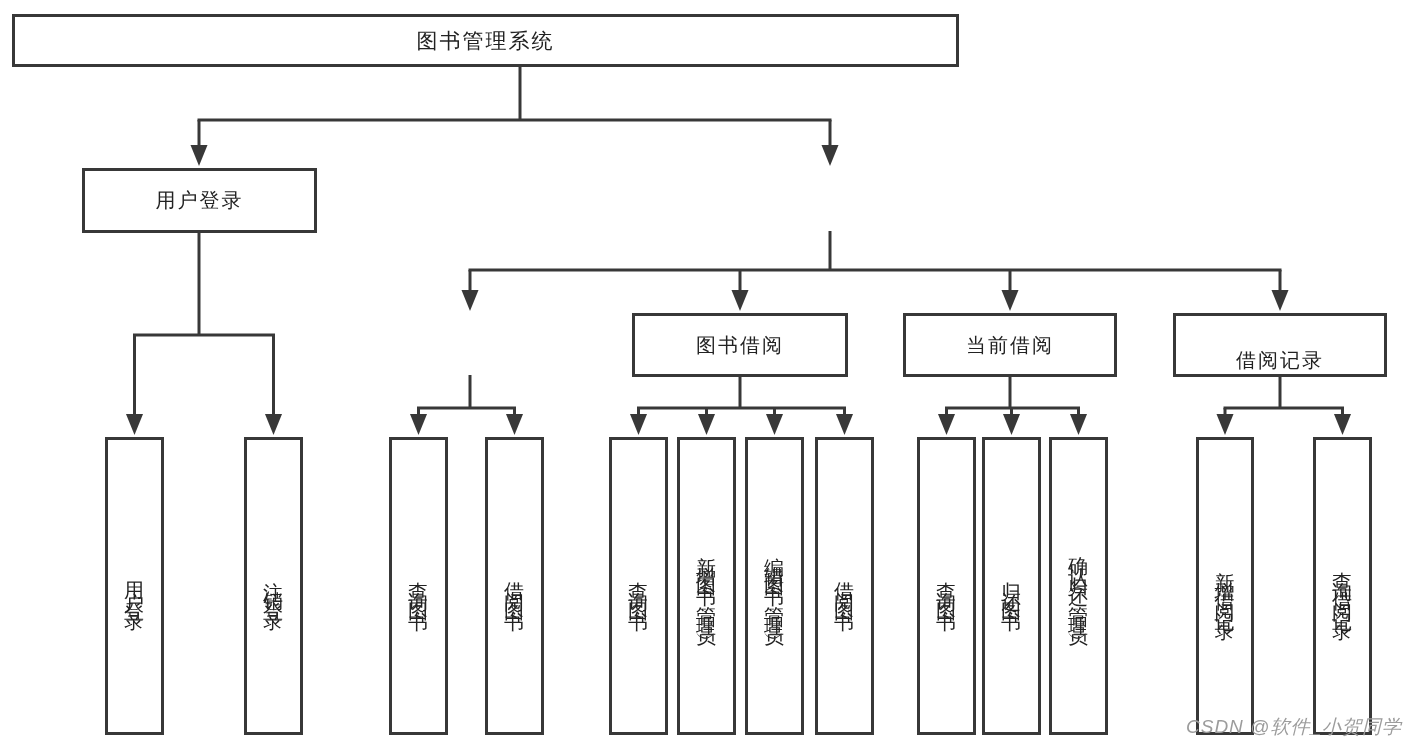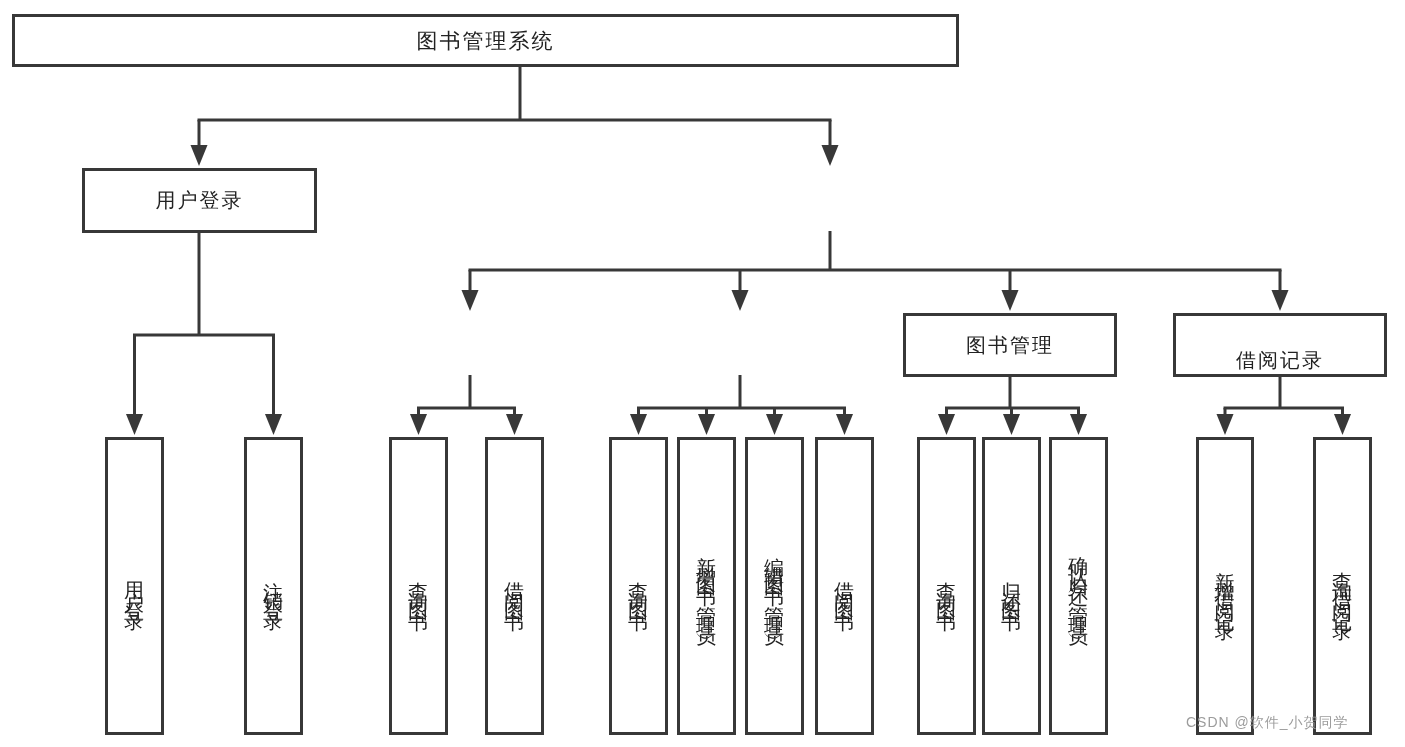--- a/index.html
+++ b/index.html
@@ -45,25 +45,26 @@
     text-orientation: mixed;
     font-size: 20px;
     line-height: 1;
     letter-spacing: 10px;
     white-space: nowrap;
   }
   .watermark {
     position: absolute;
     left: 1186px;
     top: 714px;
-    font-size: 14px;
+    font-size: 19px;
     letter-spacing: 1px;
     color: var(--watermark);
     white-space: nowrap;
     z-index: 5;
+    font-style: italic;
   }
 </style>
 </head>
 <body>
 
 <div id="stage">
 
   <svg id="connector-layer" viewBox="0 0 1405 747" xmlns="http://www.w3.org/2000/svg">
       <line x1="520" y1="67" x2="520" y2="121" stroke="currentColor" stroke-width="3"></line>
       <line x1="197.5" y1="120" x2="831.5" y2="120" stroke="currentColor" stroke-width="3"></line>
@@ -120,22 +121,25 @@
     </svg>
 
   <div class="node" style="left:12px; top:14px; width:947px; height:53px;">
     <span class="h-label title-label">图书管理系统</span>
   </div>
 
   <div class="node" style="left:82px; top:168px; width:235px; height:65px;">
     <span class="h-label">用户登录</span>
   </div>
 
+  <div class="node" style="left:632px; top:313px; width:216px; height:64px;">
+    <span class="h-label">图书借阅</span>
+  </div>
   <div class="node" style="left:903px; top:313px; width:214px; height:64px;">
-    <span class="h-label">图书管理</span>
+    <span class="h-label">当前借阅</span>
   </div>
   <div class="node" style="left:1173px; top:313px; width:214px; height:64px;align-items:flex-end;">
     <span class="h-label">借阅记录</span>
   </div>
 
   <div class="node" style="left:105px; top:437px; width:59px; height:298px;">
     <span class="v-label">用户登录</span>
   </div>
   <div class="node" style="left:244px; top:437px; width:59px; height:298px;">
     <span class="v-label">注销登录</span>

